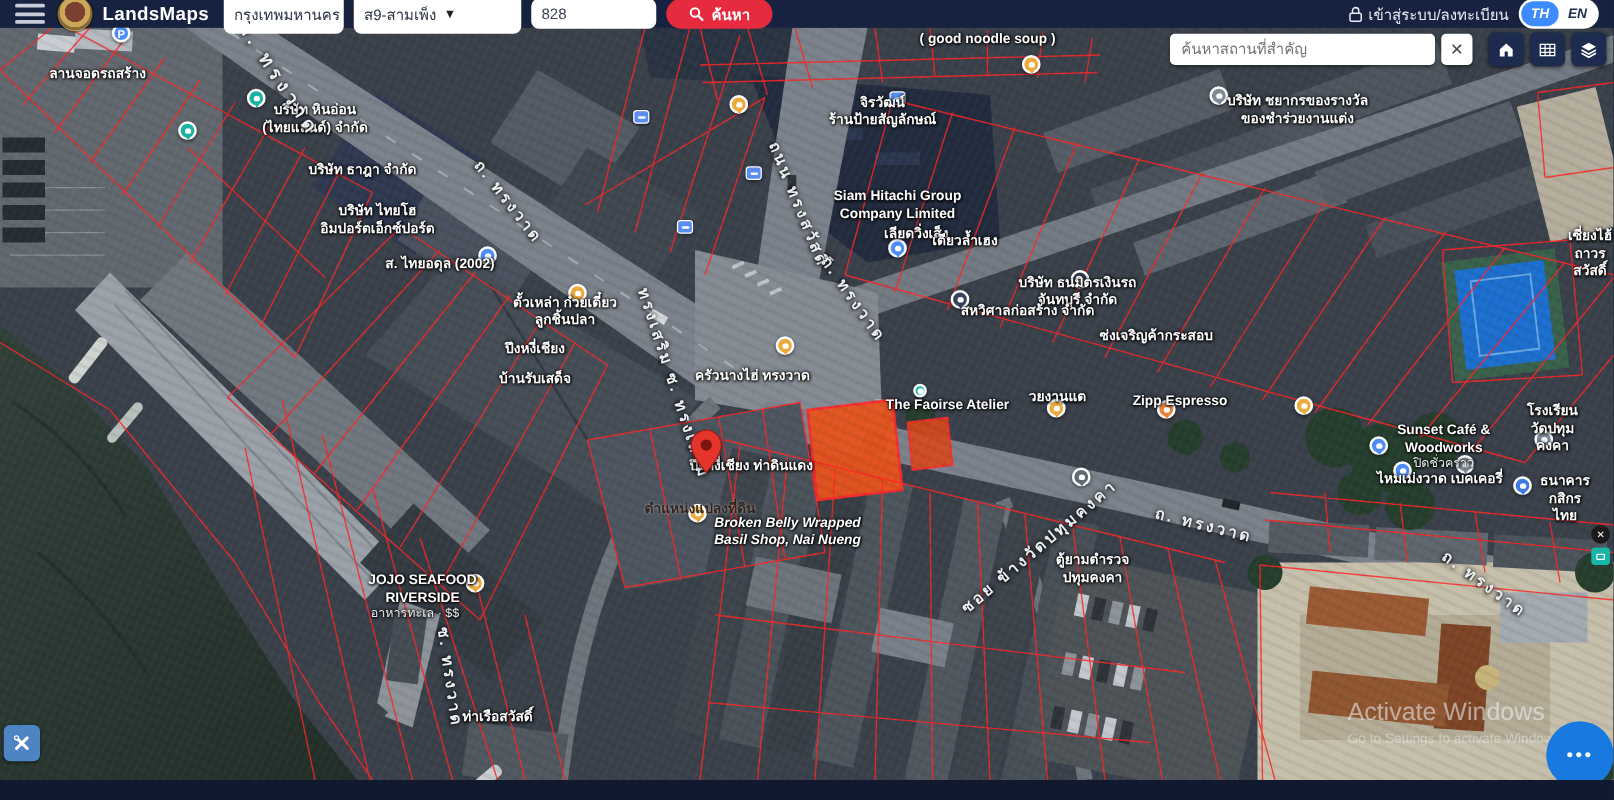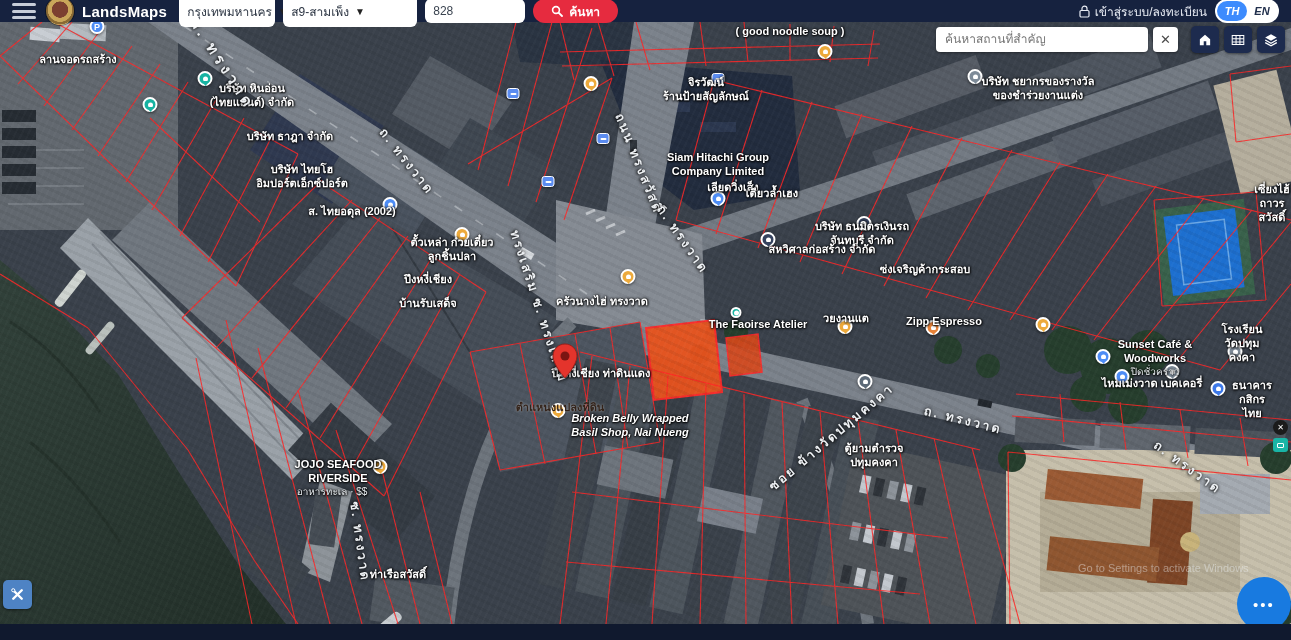--- a/index.html
+++ b/index.html
@@ -434,15 +434,16 @@
       <circle cx="7" cy="7" r="2.6" fill="#4e83c4" stroke="#fff" stroke-width="1.6"></circle>
     </svg>
   </button>
   <button id="chat-btn">•••</button>
   <button id="mini-close">✕</button>
   <button id="mini-cam">
       <i></i>
     </button>
 
   <div id="watermark">
+    <div class="wm1">Activate Windows</div>
     <div class="wm2">Go to Settings to activate Windows</div>
   </div>
 </div>
 
 </body></html>

